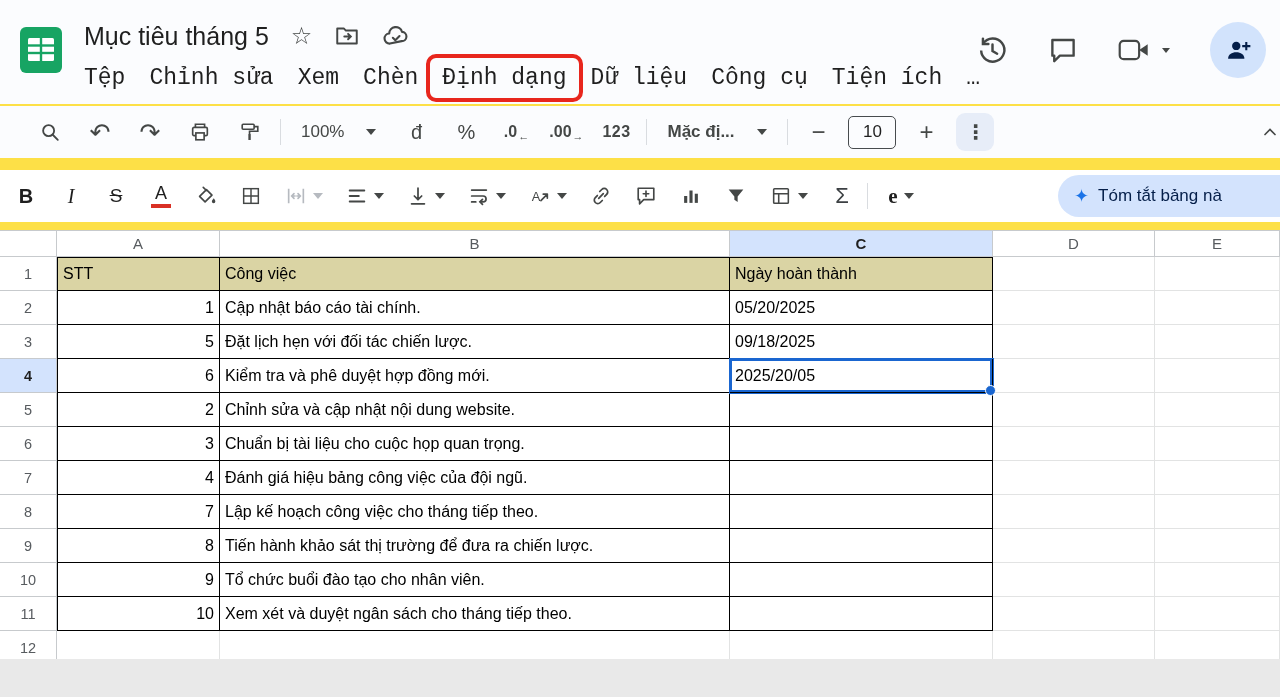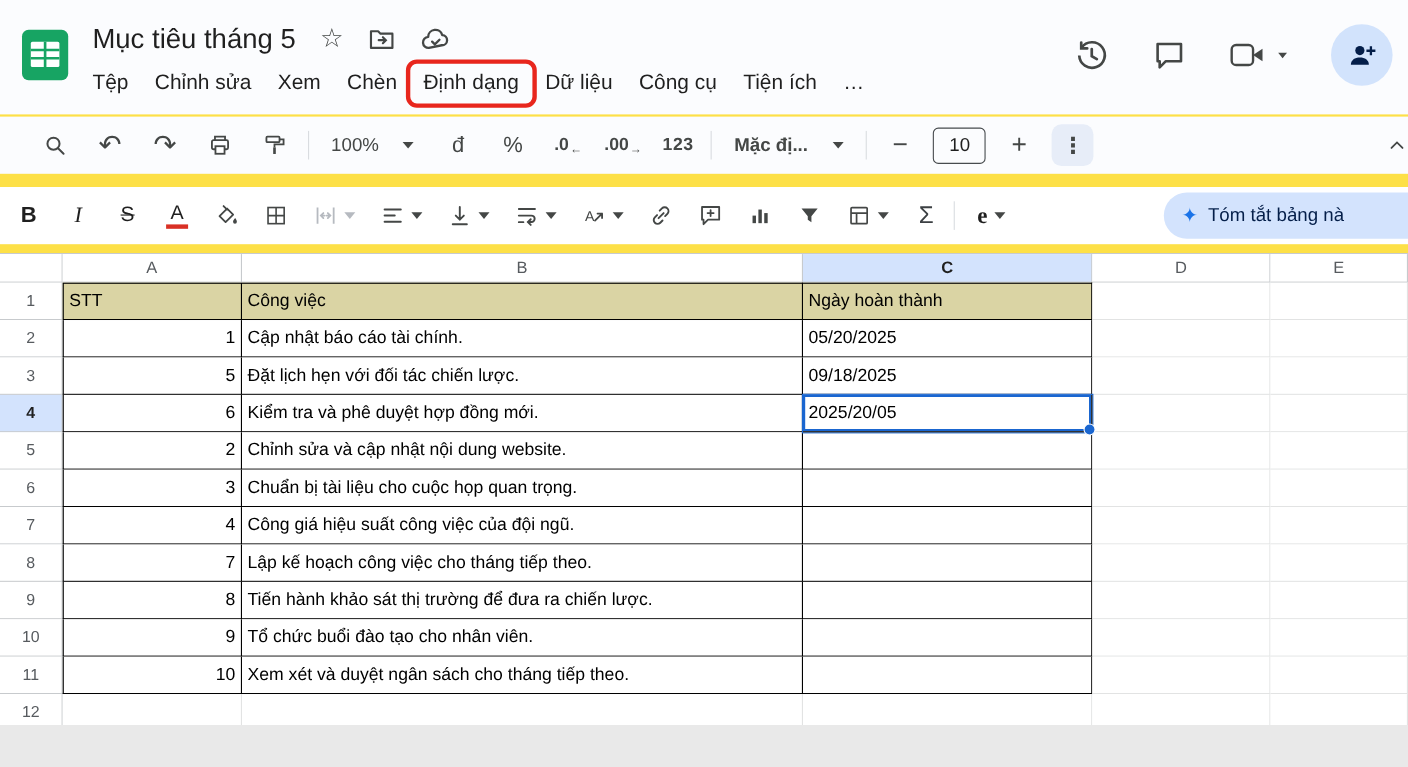--- a/index.html
+++ b/index.html
@@ -8,21 +8,21 @@
 
   
   .topbar{position:absolute;left:0;top:0;width:1280px;height:104px;background:#fbfcfe;}
   .logo{position:absolute;left:18px;top:26px;width:46px;height:48px;}
   .titleblock{position:absolute;left:84px;top:16px;}
   .title-row{display:flex;align-items:center;gap:22px;height:40px;}
   .doc-title{font-size:25px;color:#1f1f1f;white-space:nowrap;}
   .ticon{color:#444746;display:flex;align-items:center;}
   .star-glyph{font-size:24px;line-height:24px;}
   .menu-row{display:flex;align-items:center;margin-left:-12px;margin-top:2px;}
-  .menu-item{font-size:19px;color:#1f1f1f;padding:7px 12px;border-radius:6px;white-space:nowrap;}
+  .menu-item{font-size:23px;color:#1f1f1f;padding:7px 12px;border-radius:6px;white-space:nowrap;font-family:Liberation Mono, monospace;}
   .annotated{outline:4px solid #e8261d;outline-offset:0;}
   .top-right{position:absolute;right:14px;top:22px;display:flex;align-items:center;gap:40px;}
   .tr-icon{color:#444746;display:flex;align-items:center;}
   .meet{display:flex;align-items:center;gap:12px;color:#444746;}
   .share-avatar{width:56px;height:56px;border-radius:50%;background:#d2e3fc;display:flex;
     align-items:center;justify-content:center;color:#041e49;}
 
   
   .toolbar1{position:absolute;left:0;top:106px;width:1280px;height:52px;display:flex;
     align-items:center;padding-left:30px;gap:10px;box-sizing:border-box;background:#fbfcfe;}
@@ -353,21 +353,21 @@
       <div class="cell"></div>
       <div class="cell"></div>
       <div class="hc rowh">6</div>
       <div class="cell tb num lft">3</div>
       <div class="cell tb">Chuẩn bị tài liệu cho cuộc họp quan trọng.</div>
       <div class="cell tb"></div>
       <div class="cell"></div>
       <div class="cell"></div>
       <div class="hc rowh">7</div>
       <div class="cell tb num lft">4</div>
-      <div class="cell tb">Công giá hiệu suất công việc của đội ngũ.</div>
+      <div class="cell tb">Đánh giá hiệu bảng công việc của đội ngũ.</div>
       <div class="cell tb"></div>
       <div class="cell"></div>
       <div class="cell"></div>
       <div class="hc rowh">8</div>
       <div class="cell tb num lft">7</div>
       <div class="cell tb">Lập kế hoạch công việc cho tháng tiếp theo.</div>
       <div class="cell tb"></div>
       <div class="cell"></div>
       <div class="cell"></div>
       <div class="hc rowh">9</div>

